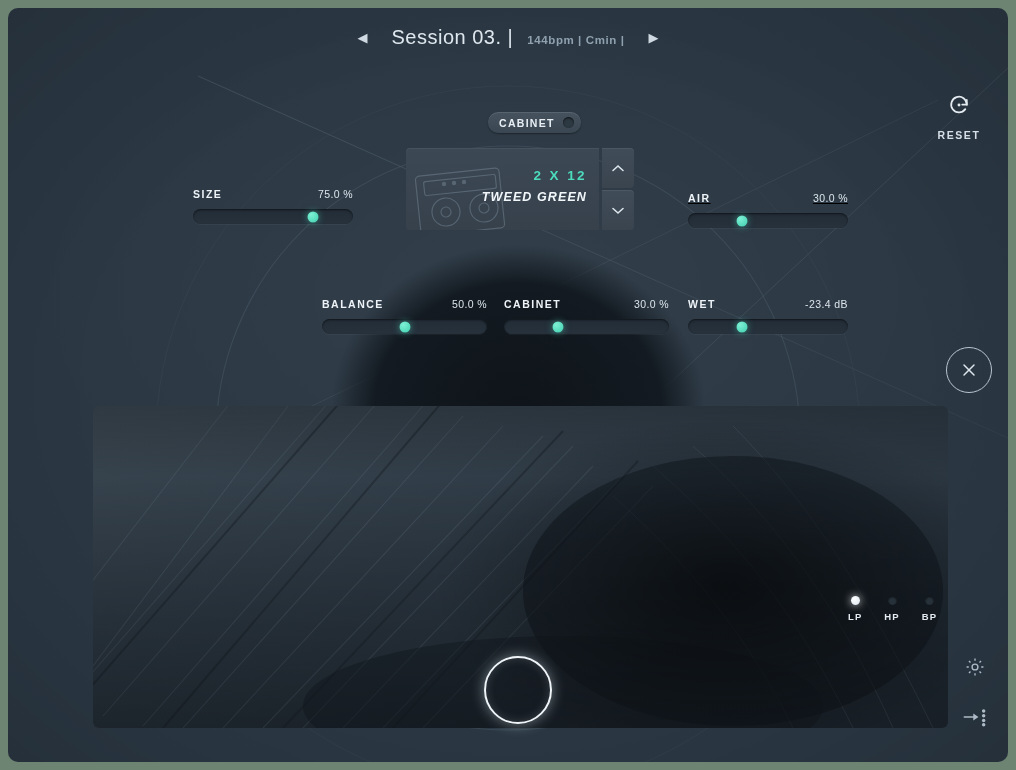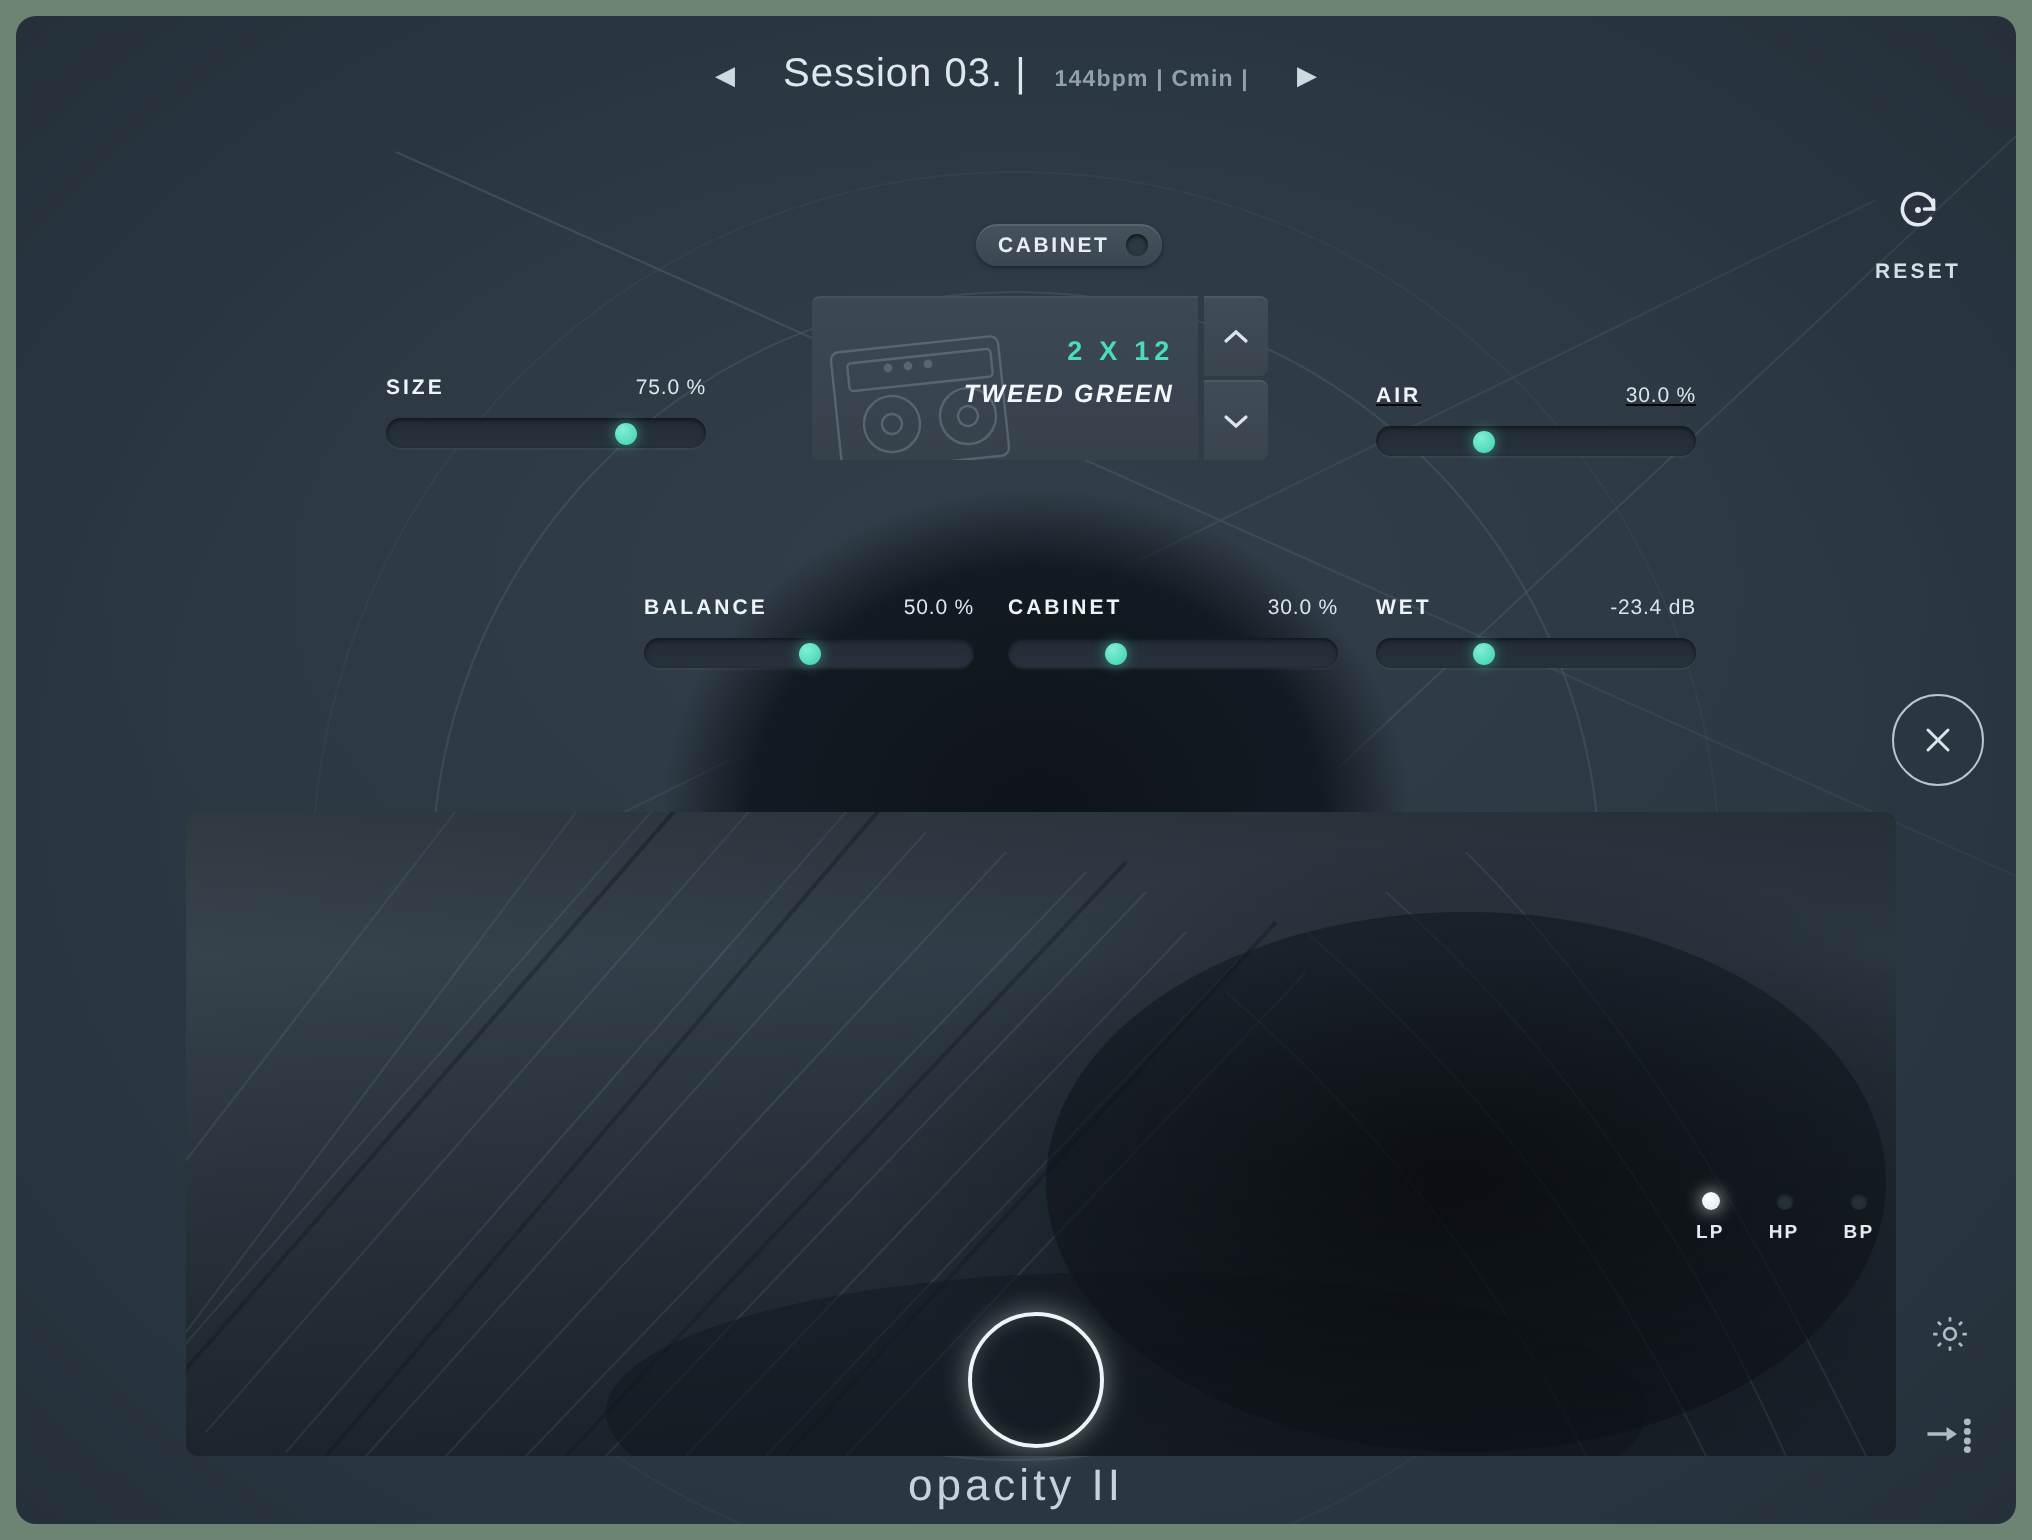--- a/index.html
+++ b/index.html
@@ -667,15 +667,14 @@
     <div class="mrow">
       <div class="label-pill" style="width:44px;">RES</div>
       <div class="line-wrap">
         <div class="line"></div>
         <div class="rthumb" style="left:3%"></div>
       </div>
     </div>
   </div>
 
   <div class="logo-ring"></div>
-  <div class="logo-text">opacity II</div>
 
 </div>
 
 </body></html>

